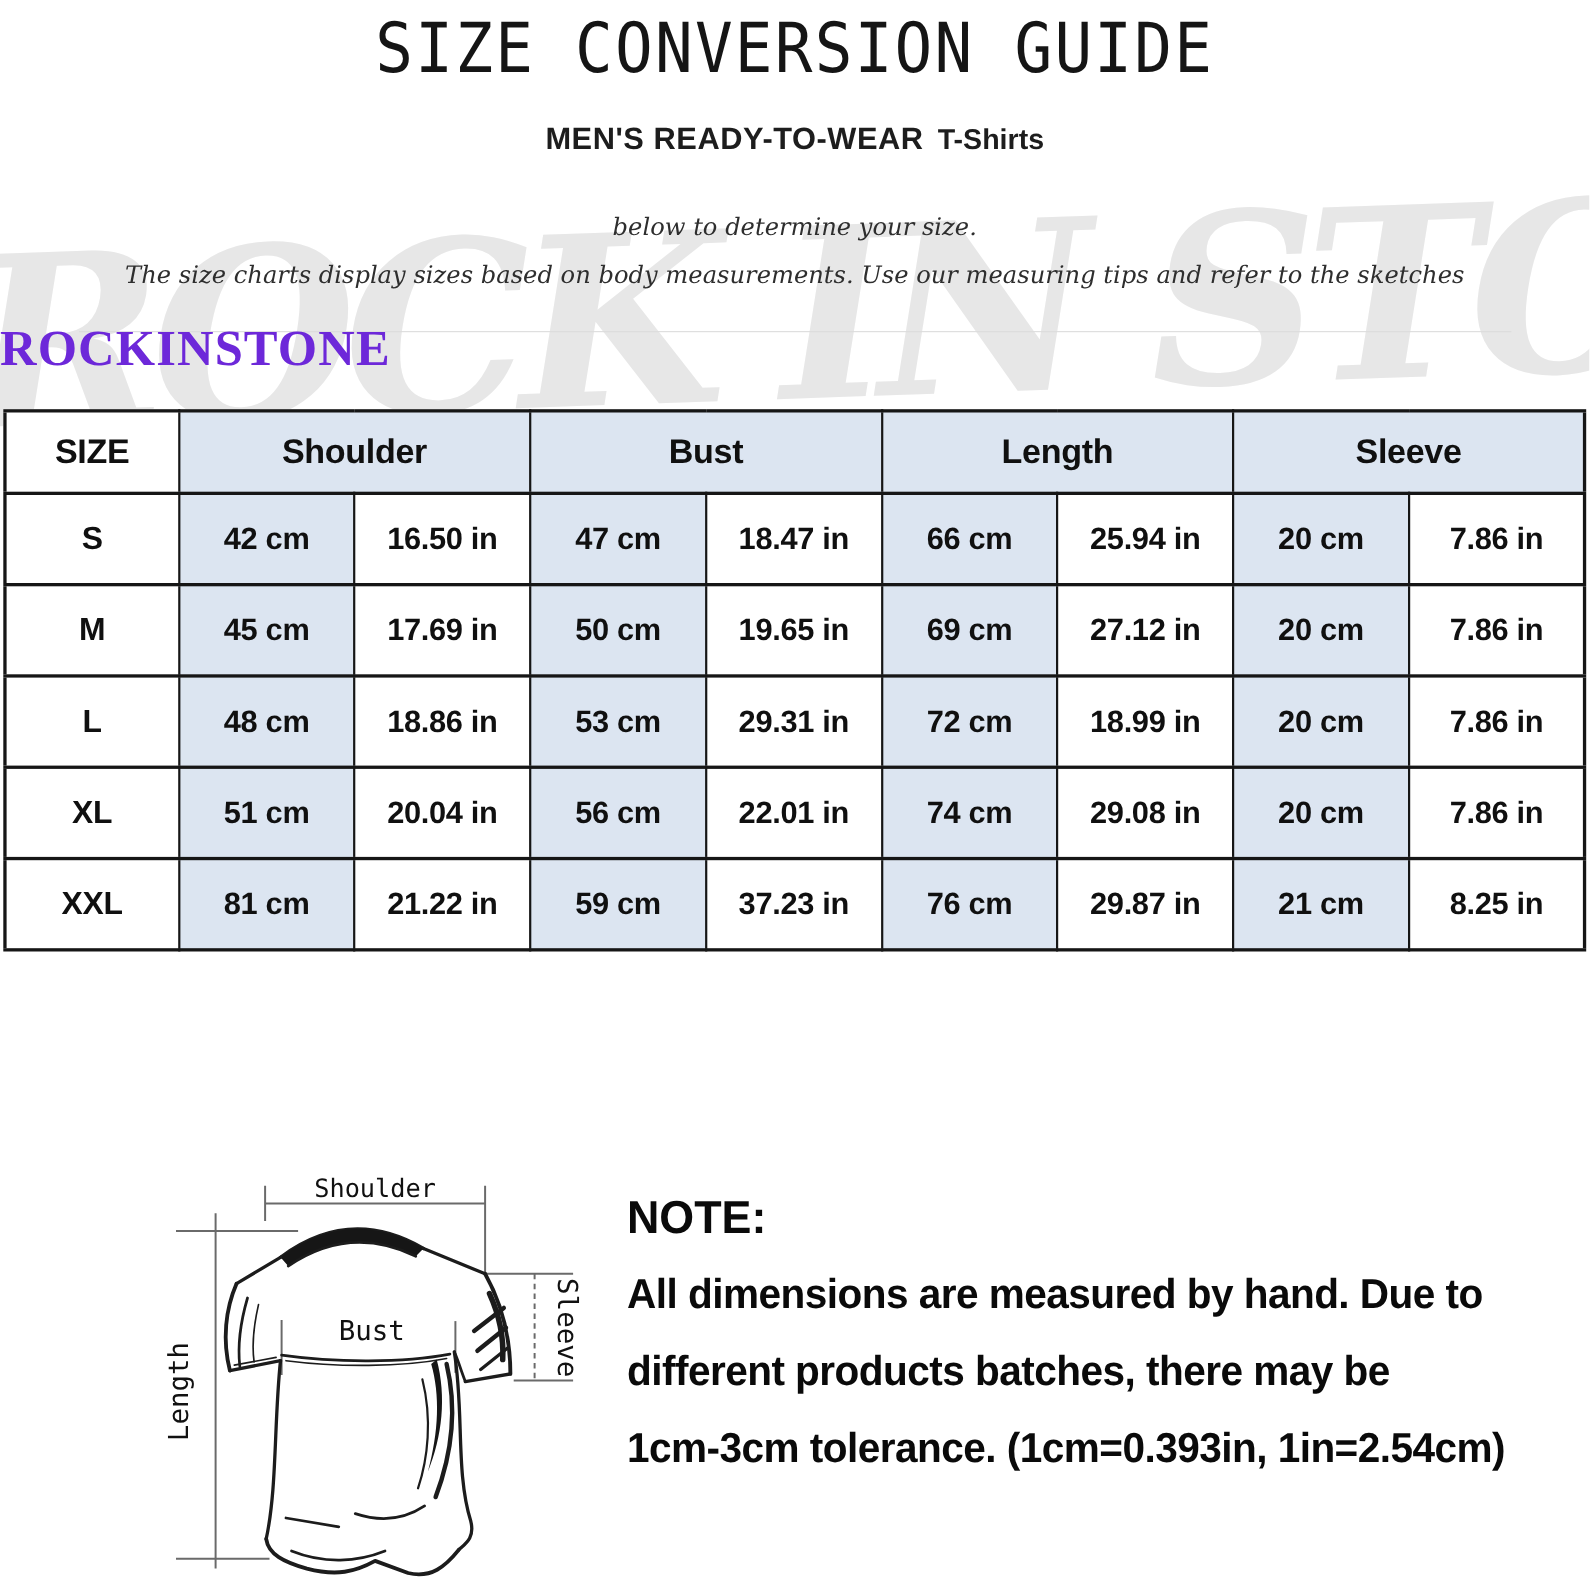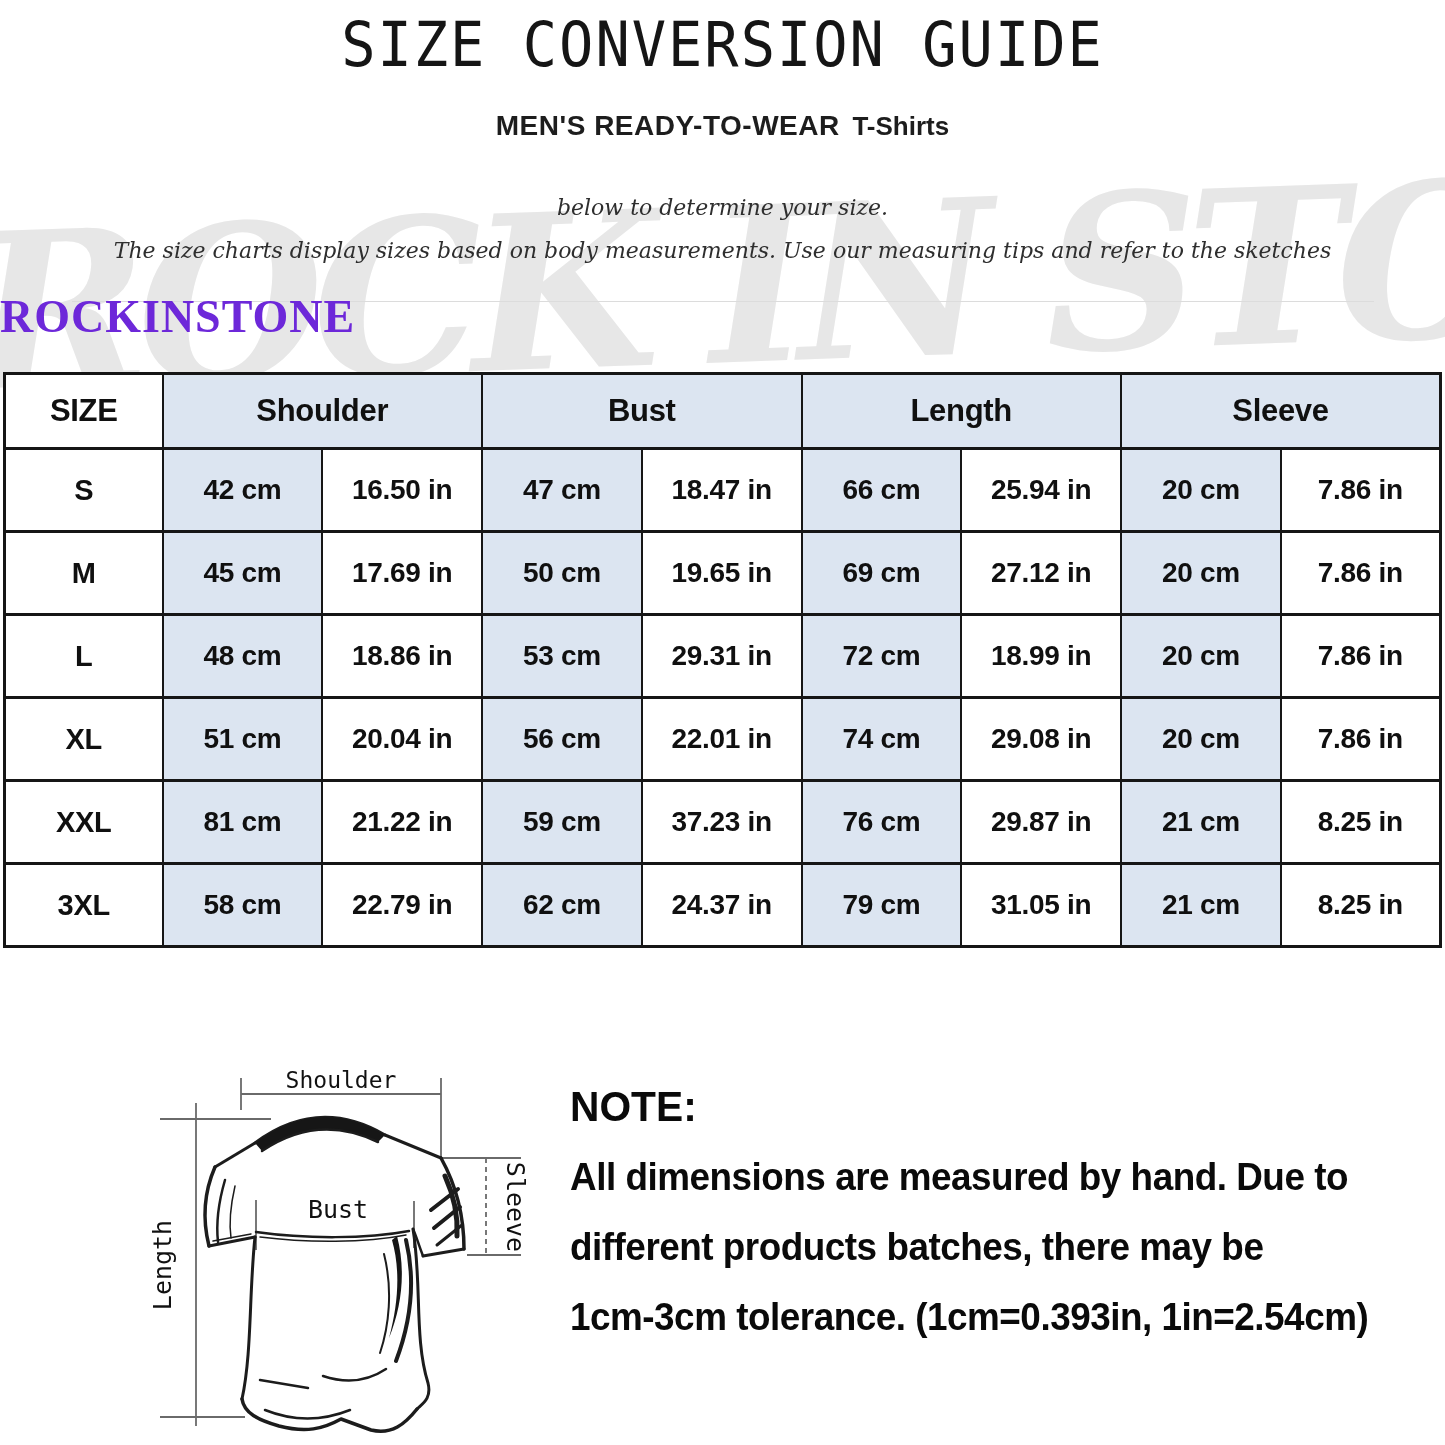--- a/index.html
+++ b/index.html
@@ -142,31 +142,20 @@
       <td>7.86 in</td>
     </tr>
     <tr class="drow">
       <td class="szc">XXL</td>
       <td class="blue">81 cm</td>
       <td>21.22 in</td>
       <td class="blue">59 cm</td>
       <td>37.23 in</td>
       <td class="blue">76 cm</td>
       <td>29.87 in</td>
-      <td class="blue">21 cm</td>
-      <td>8.25 in</td>
-    </tr>
-    <tr class="drow">
-      <td class="szc">3XL</td>
-      <td class="blue">58 cm</td>
-      <td>22.79 in</td>
-      <td class="blue">62 cm</td>
-      <td>24.37 in</td>
-      <td class="blue">79 cm</td>
-      <td>31.05 in</td>
       <td class="blue">21 cm</td>
       <td>8.25 in</td>
     </tr>
   </tbody>
     </table>
 
   <div class="diagram">
     <svg viewBox="0 0 410 387" xmlns="http://www.w3.org/2000/svg">
 
       <g>

